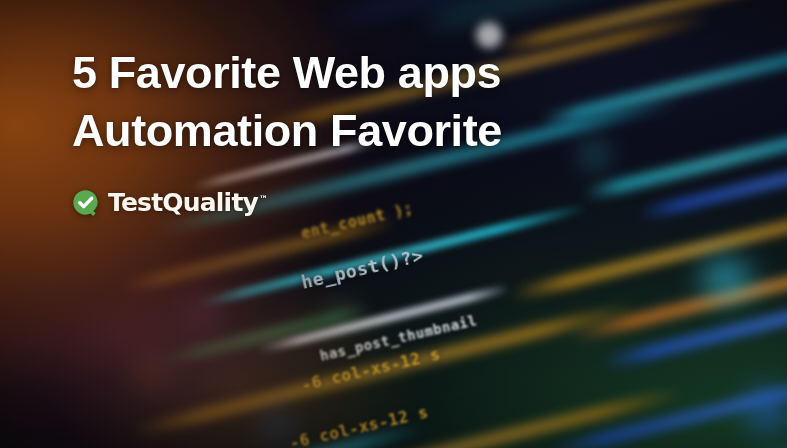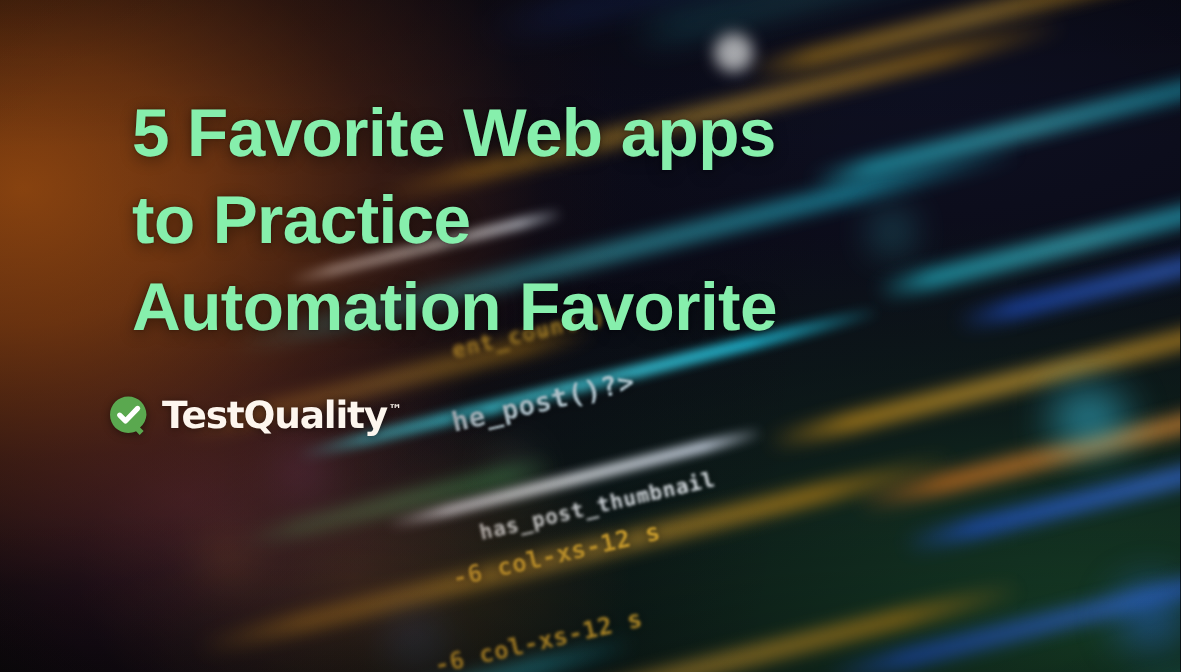--- a/index.html
+++ b/index.html
@@ -94,22 +94,22 @@
 
   
   .content {
     position: absolute;
     left: 72px;
     top: 44px;
     right: 20px;
   }
 
   .headline {
-    margin: 16px;
-    color: #86efac;
+    margin: 0;
+    color: #ffffff;
     font-family: "Liberation Sans Narrow", "Liberation Sans", sans-serif;
     font-weight: 700;
     font-size: 45px;
     line-height: 58px;
     letter-spacing: -0.4px;
     text-shadow: 0 2px 10px rgba(0,0,0,0.45), 0 0 2px rgba(0,0,0,0.35);
   }
   .headline .ln { display: block; }
 
   .logo {
@@ -202,21 +202,20 @@
   </div>
 
   <div class="bg-layer warm-wash"></div>
   <div class="bg-layer text-scrim"></div>
   <div class="bg-layer vignette"></div>
 
   <div class="content">
 
     <h1 class="headline">
       <span class="ln">5 Favorite Web apps</span>
-      <span class="ln">to Practice</span>
       <span class="ln">Automation Favorite</span>
     </h1>
 
     <div class="logo">
       <svg class="logo-mark" viewBox="0 0 32 32">
         <path d="M16 1.6C8.05 1.6 1.6 8.05 1.6 16S8.05 30.4 16 30.4c2.2 0 4.28-.49 6.14-1.37l2.9 2.9 3.1-3.1-2.83-2.83A14.33 14.33 0 0 0 30.4 16c0-7.95-6.45-14.4-14.4-14.4z" fill="#5aa84f"></path>
         <path d="M9.2 16.3l4.6 4.6 9.6-9.9" fill="none" stroke="#ffffff" stroke-width="4.1" stroke-linecap="round" stroke-linejoin="round"></path>
       </svg>
       <span class="logo-word"><span>TestQuality</span><span class="logo-tm">™</span></span>
     </div>

